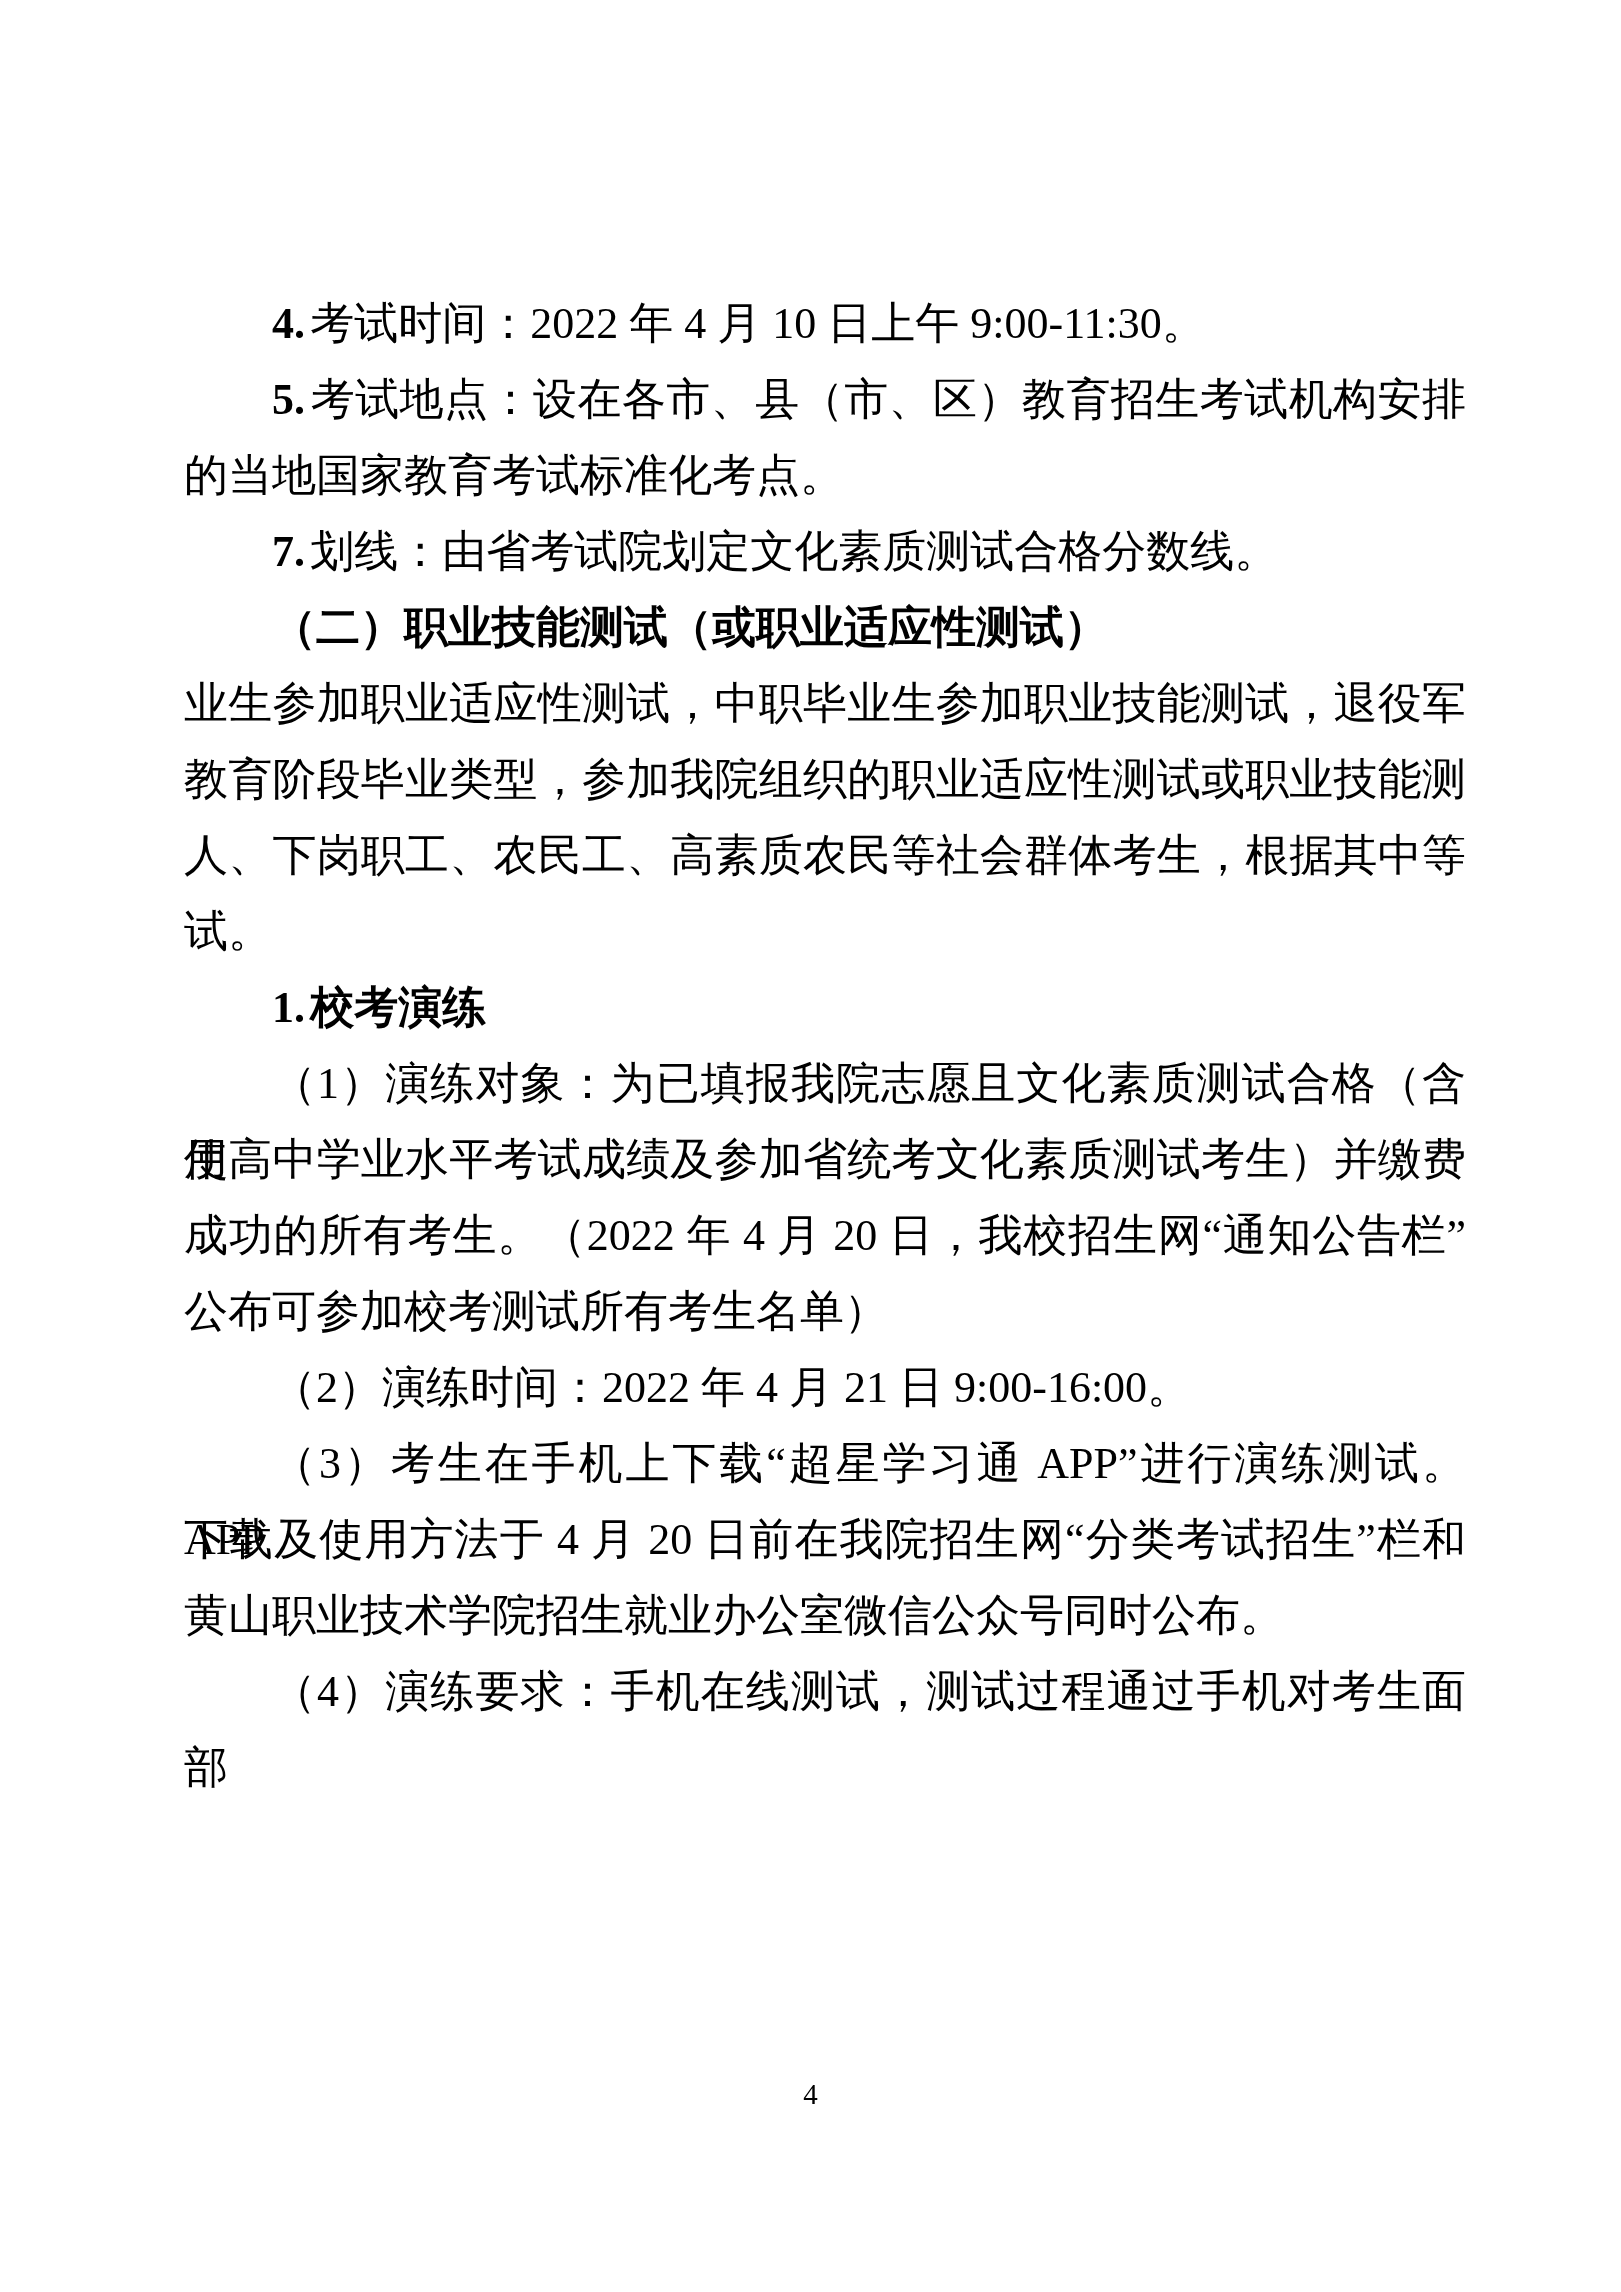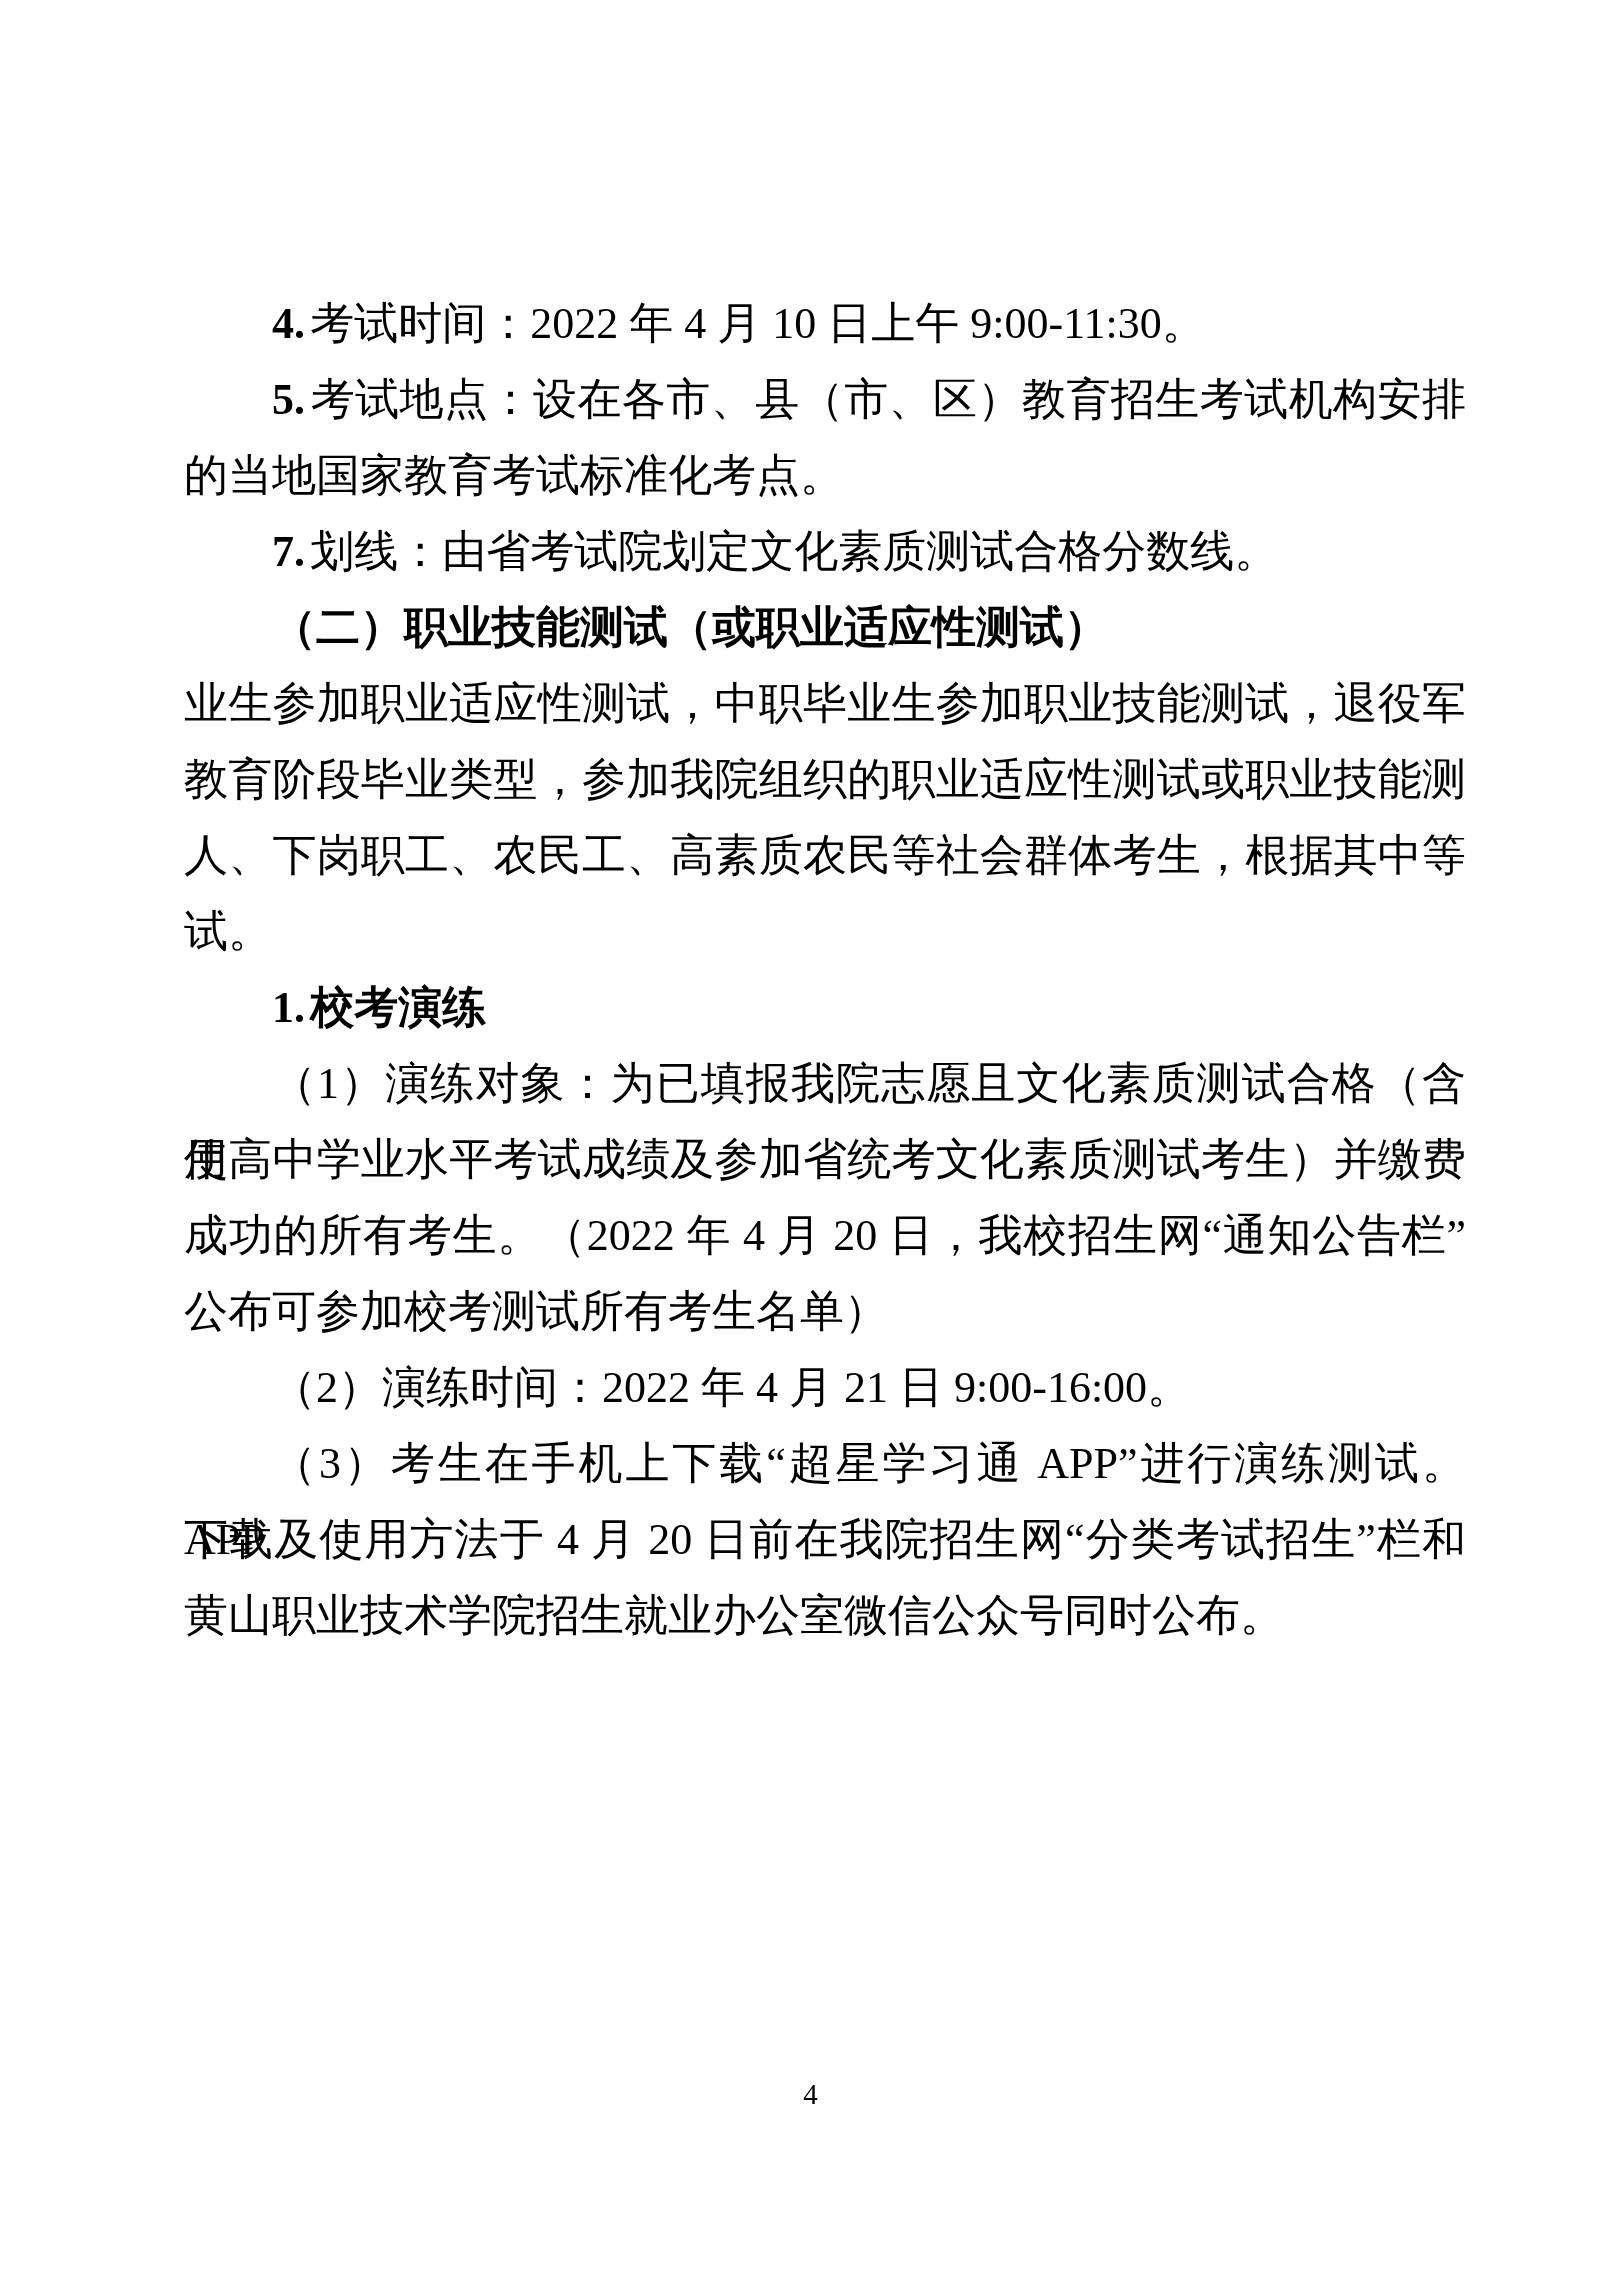--- a/index.html
+++ b/index.html
@@ -80,19 +80,20 @@
     <div class="line"><span>公布可参加校考测试所有考生名单）</span></div>
 
     <div class="line indent"><span>（2）演练时间：2022 年 4 月 21 日 9:00-16:00。</span></div>
 
     <div class="line indent j"><span>（3）考生在手机上下载“超星学习通 APP”进行演练测试。APP</span></div>
 
     <div class="line j"><span>下载及使用方法于 4 月 20 日前在我院招生网“分类考试招生”栏和</span></div>
 
     <div class="line"><span>黄山职业技术学院招生就业办公室微信公众号同时公布。</span></div>
 
+    <div class="line indent j"><span>（4）演练要求：手机在线测试，测试过程通过手机对考生面部</span></div>
 
 
   </div>
 
   <div class="page-number">4</div>
 </div>
 
 
 </body></html>

